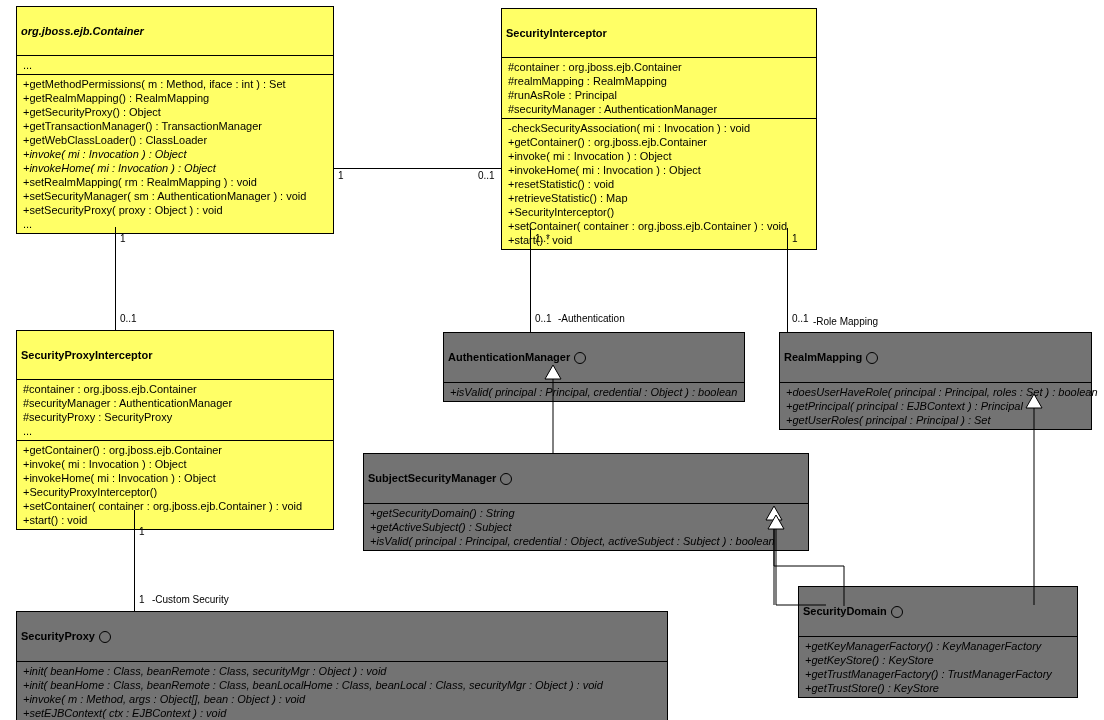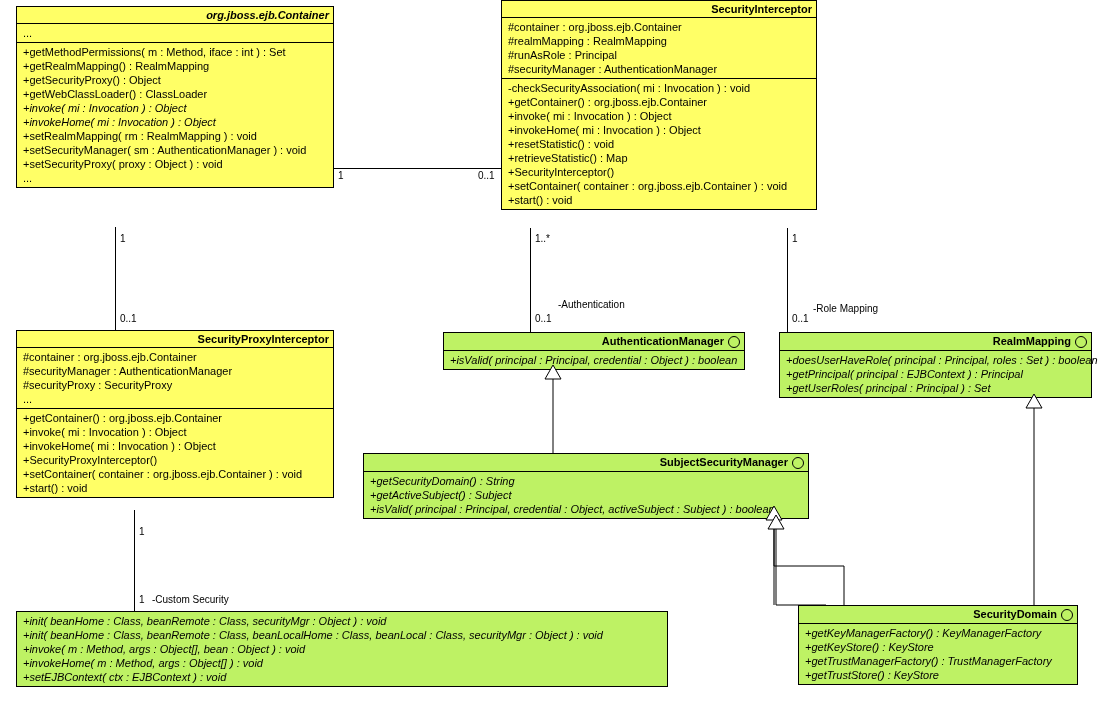--- a/index.html
+++ b/index.html
@@ -1,18 +1,18 @@
 <!DOCTYPE html>
 <html><head>
 <meta charset="utf-8">
 <style>
 body{margin:0;font-family:Arial,sans-serif;font-size:11px;background:#fff;width:1104px;height:720px;position:relative}
 .cls{position:absolute;border:1px solid #000;background:#ffff66}
-.cls.blue{background:#bef264}
-.cls .title{font-weight:bold;text-align:right;padding:2px 4px;border-bottom:1px solid #000;white-space:nowrap}
+.cls.blue{background:#737373}
+.cls .title{font-weight:bold;text-align:left;padding:18px 4px;border-bottom:1px solid #000;white-space:nowrap}
 .cls .title.italic{font-style:italic}
 .cls .sect{border-bottom:1px solid #000;padding:2px 6px;line-height:14px}
 .cls .sect:last-child{border-bottom:none}
 .cls .sect div{white-space:nowrap}
 .cls .sect .it{font-style:italic}
 .circ{display:inline-block;width:10px;height:10px;border:1px solid #000;border-radius:50%;margin-left:4px;vertical-align:middle}
 .line{position:absolute;background:#000;}
 .lbl{position:absolute;font-size:10px}
 svg.arrow{position:absolute;overflow:visible}
 </style>
@@ -21,31 +21,32 @@
 
 <div class="cls" style="left:16px;top:6px;width:316px">
  <div class="title italic">org.jboss.ejb.Container</div>
  <div class="sect">
       <div>...</div>
     </div>
  <div class="sect">
   <div>+getMethodPermissions( m : Method, iface : int ) : Set</div>
       <div>+getRealmMapping() : RealmMapping</div>
       <div>+getSecurityProxy() : Object</div>
+      <div>+getTransactionManager() : TransactionManager</div>
       <div>+getWebClassLoader() : ClassLoader</div>
       <div class="it">+invoke( mi : Invocation ) : Object</div>
       <div class="it">+invokeHome( mi : Invocation ) : Object</div>
       <div>+setRealmMapping( rm : RealmMapping ) : void</div>
       <div>+setSecurityManager( sm : AuthenticationManager ) : void</div>
       <div>+setSecurityProxy( proxy : Object ) : void</div>
       <div>...</div>
  </div>
 </div>
 
-<div class="cls" style="left:501px;top:0;width:314px">
+<div class="cls" style="left:501px;top:8px;width:314px">
  <div class="title">SecurityInterceptor</div>
  <div class="sect">
   <div>#container : org.jboss.ejb.Container</div>
       <div>#realmMapping : RealmMapping</div>
       <div>#runAsRole : Principal</div>
       <div>#securityManager : AuthenticationManager</div>
  </div>
  <div class="sect">
   <div>-checkSecurityAssociation( mi : Invocation ) : void</div>
       <div>+getContainer() : org.jboss.ejb.Container</div>
@@ -96,56 +97,56 @@
 <div class="cls blue" style="left:363px;top:453px;width:444px">
  <div class="title"><span>SubjectSecurityManager</span><span class="circ"></span></div>
  <div class="sect">
   <div class="it">+getSecurityDomain() : String</div>
       <div class="it">+getActiveSubject() : Subject</div>
       <div class="it">+isValid( principal : Principal, credential : Object, activeSubject : Subject ) : boolean</div>
  </div>
 </div>
 
 <div class="cls blue" style="left:16px;top:611px;width:650px">
+ <div class="title"><span>SecurityProxy</span><span class="circ"></span></div>
  <div class="sect">
   <div class="it">+init( beanHome : Class, beanRemote : Class, securityMgr : Object ) : void</div>
       <div class="it">+init( beanHome : Class, beanRemote : Class, beanLocalHome : Class, beanLocal : Class, securityMgr : Object ) : void</div>
       <div class="it">+invoke( m : Method, args : Object[], bean : Object ) : void</div>
-      <div class="it">+invokeHome( m : Method, args : Object[] ) : void</div>
       <div class="it">+setEJBContext( ctx : EJBContext ) : void</div>
  </div>
 </div>
 
-<div class="cls blue" style="left:798px;top:605px;width:278px">
+<div class="cls blue" style="left:798px;top:586px;width:278px">
  <div class="title"><span>SecurityDomain</span><span class="circ"></span></div>
  <div class="sect">
   <div class="it">+getKeyManagerFactory() : KeyManagerFactory</div>
       <div class="it">+getKeyStore() : KeyStore</div>
       <div class="it">+getTrustManagerFactory() : TrustManagerFactory</div>
       <div class="it">+getTrustStore() : KeyStore</div>
  </div>
 </div>
 
 <div class="line" style="left:333px;top:168px;width:168px;height:1px"></div>
 <span class="lbl" style="left:338px;top:170px">1</span>
 <span class="lbl" style="left:478px;top:170px">0..1</span>
 
 <div class="line" style="left:115px;top:227px;width:1px;height:103px"></div>
 <span class="lbl" style="left:120px;top:233px">1</span>
 <span class="lbl" style="left:120px;top:313px">0..1</span>
 
 <div class="line" style="left:530px;top:228px;width:1px;height:104px"></div>
 <span class="lbl" style="left:535px;top:233px">1..*</span>
 <span class="lbl" style="left:535px;top:313px">0..1</span>
-<span class="lbl" style="left:558px;top:299px"> -Authentication</span>
+<span class="lbl" style="left:558px;top:313px"> -Authentication</span>
 
 <div class="line" style="left:787px;top:228px;width:1px;height:104px"></div>
 <span class="lbl" style="left:792px;top:233px">1</span>
 <span class="lbl" style="left:792px;top:313px">0..1</span>
-<span class="lbl" style="left:813px;top:303px"> -Role Mapping</span>
+<span class="lbl" style="left:813px;top:316px"> -Role Mapping</span>
 
 <div class="line" style="left:134px;top:510px;width:1px;height:101px"></div>
 <span class="lbl" style="left:139px;top:526px">1</span>
 <span class="lbl" style="left:139px;top:594px">1</span>
 <span class="lbl" style="left:152px;top:594px"> -Custom Security</span>
 
 <svg class="arrow" style="left:543px;top:365px" width="20" height="90">
  <line x1="10" y1="14" x2="10" y2="88" stroke="#000"></line>
  <polygon points="10,0 2,14 18,14" fill="#fff" stroke="#000"></polygon>
 </svg>

